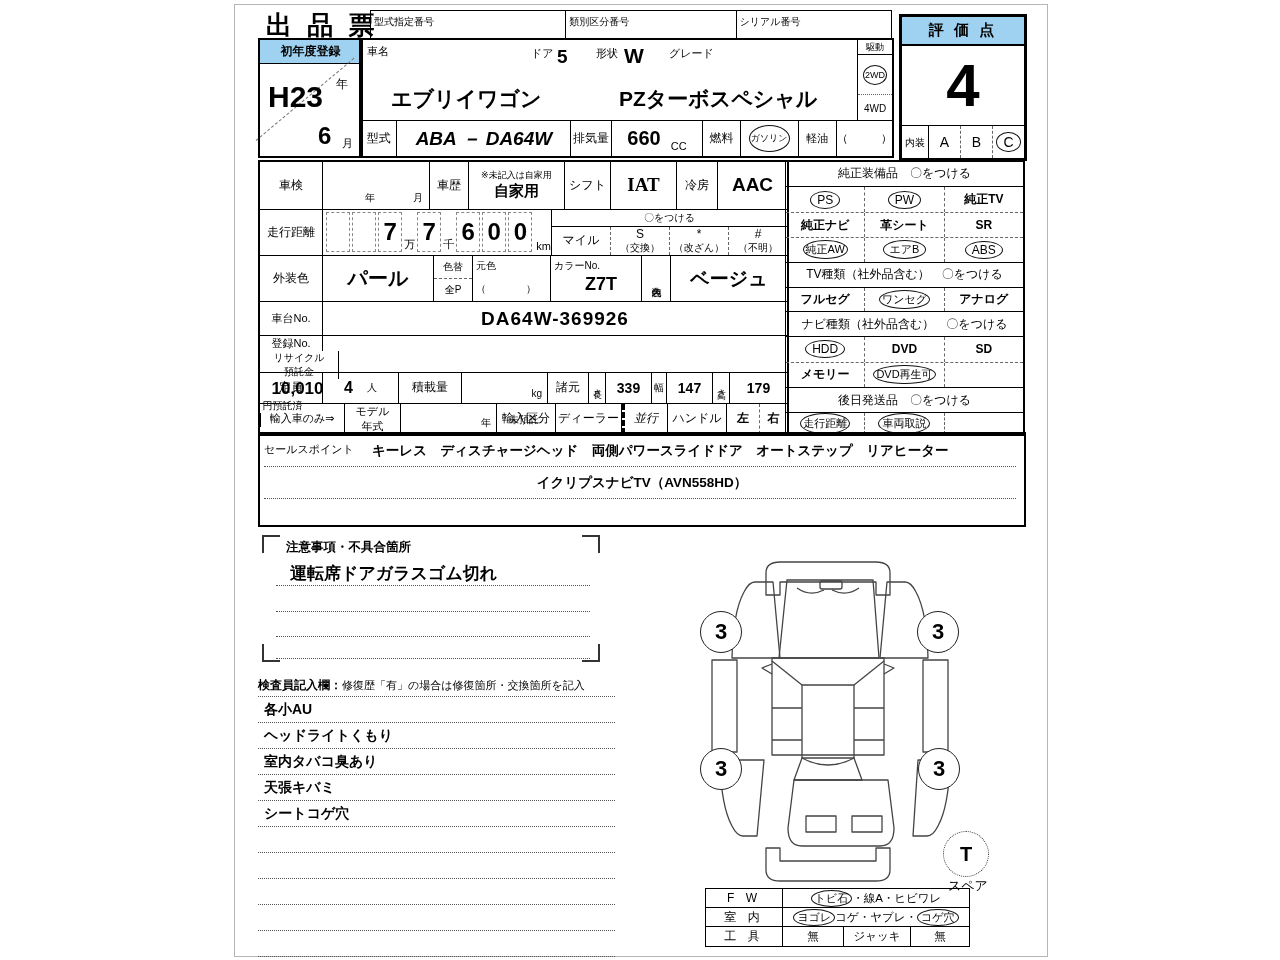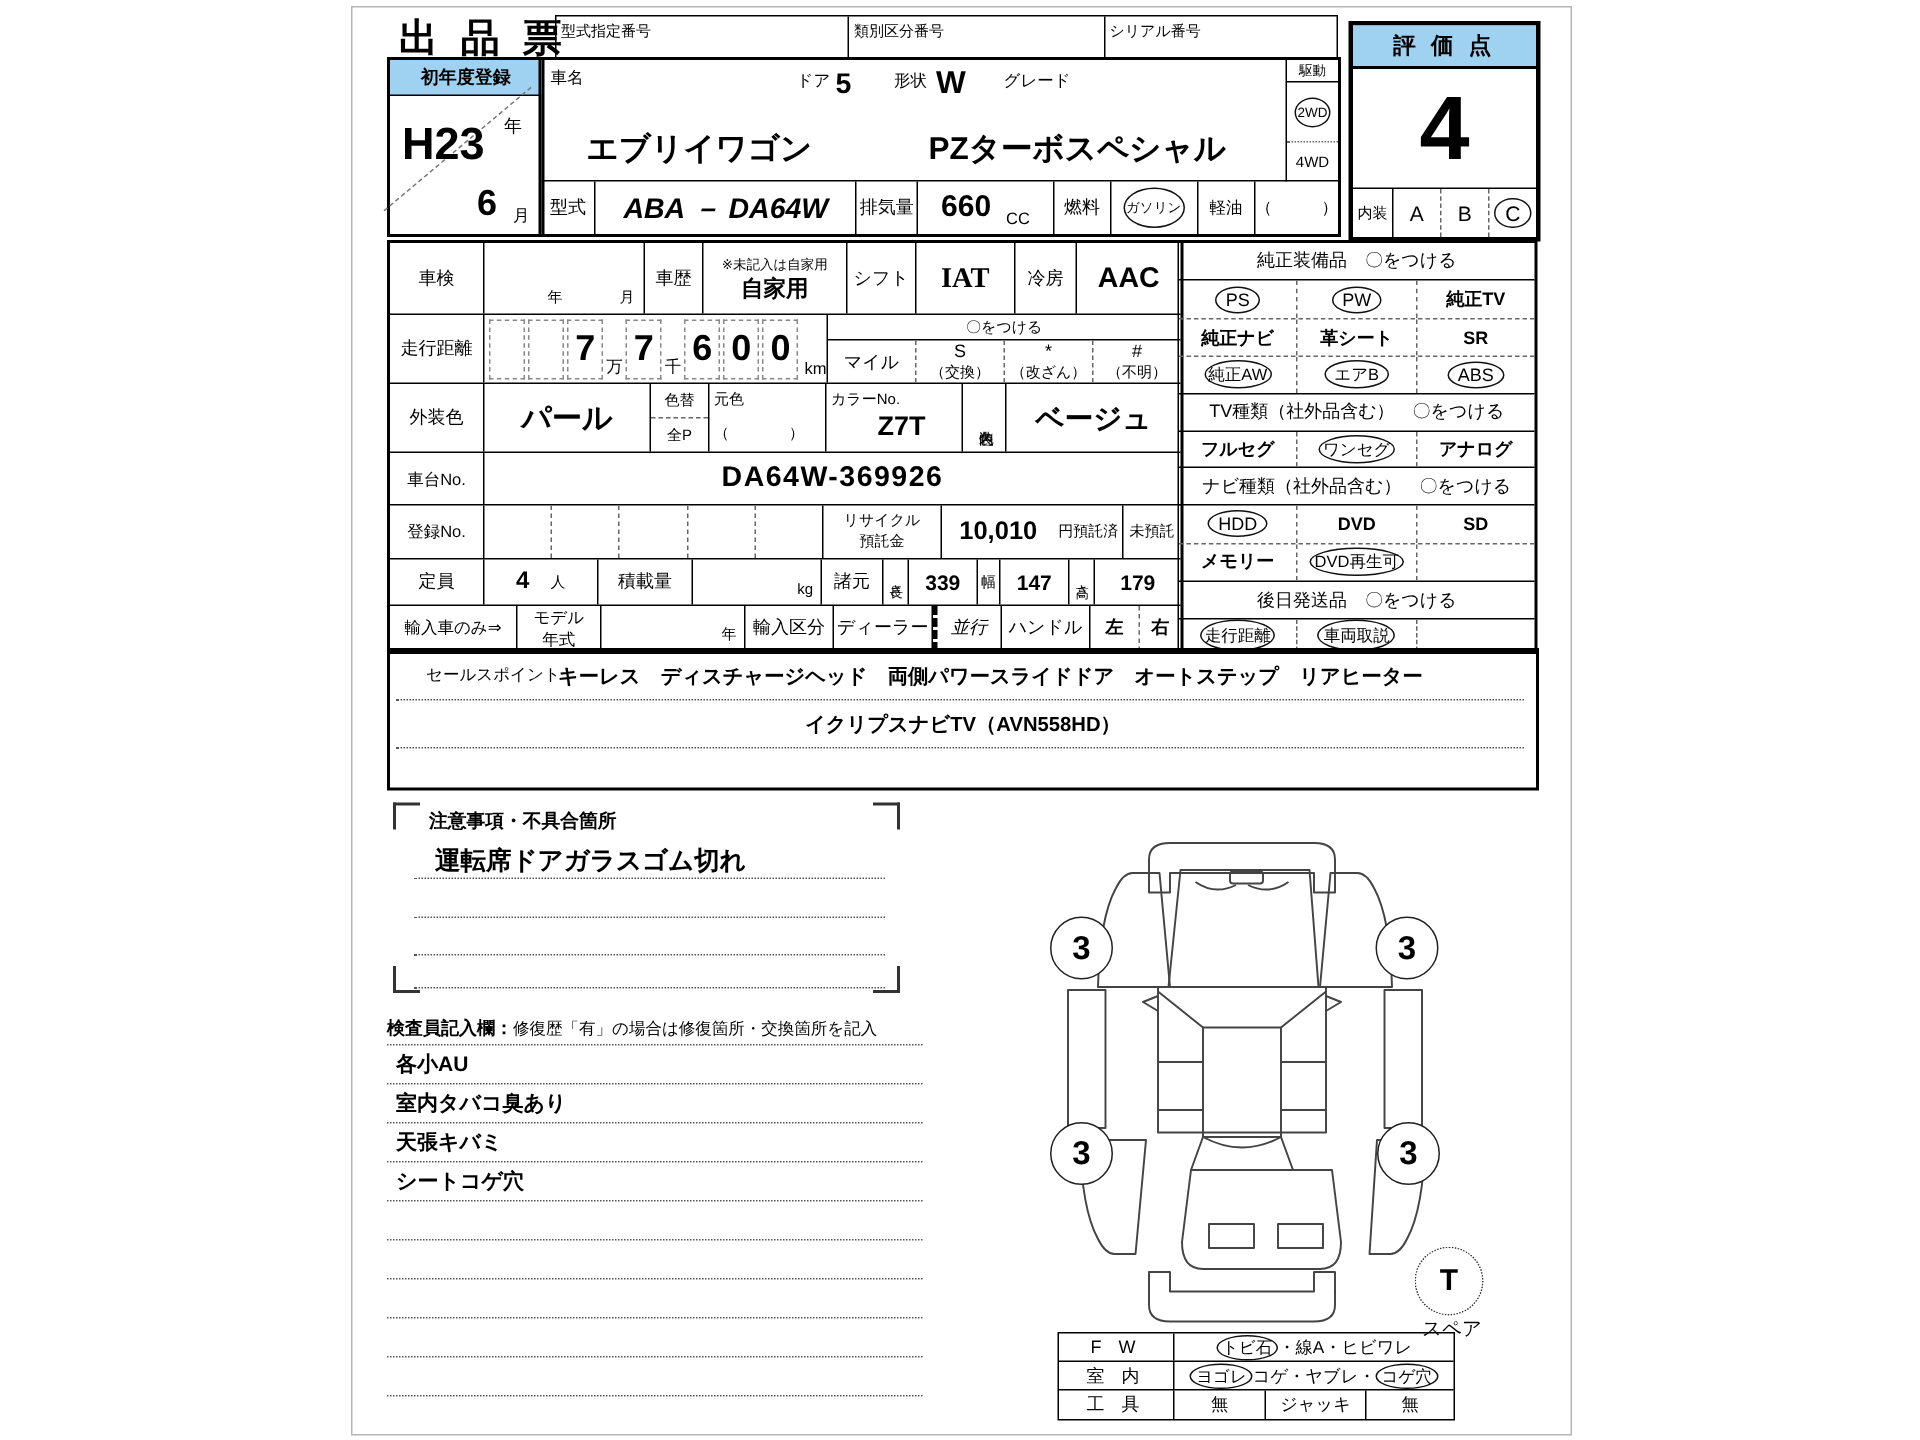--- a/index.html
+++ b/index.html
@@ -180,21 +180,21 @@
       <span class="vtext">内装色</span>
     </div>
     <div class="ctr bold" style="flex:1;font-size:19px;">ベージュ</div>
   </div>
 
   <div class="flex bb" style="height:34px;">
     <div class="ctr br lbl11" style="width:62px;">車台No.</div>
     <div class="ctr bold" style="flex:1;font-size:19px;letter-spacing:1px;">DA64W-369926</div>
   </div>
 
-  <div class="flex bb" style="height:36px;">
+  <div class="flex bb" style="height:36px;flex-direction:column;">
     <div class="ctr br lbl11" style="width:62px;">登録No.</div>
     <div class="flex br" style="width:225px;">
       <div class="brd" style="flex:1;"></div>
       <div class="brd" style="flex:1;"></div>
       <div class="brd" style="flex:1;"></div>
       <div class="brd" style="flex:1;"></div>
       <div style="flex:1;"></div>
     </div>
     <div class="col ctr br" style="width:78px;">
       <span class="lbl">リサイクル</span>
@@ -302,21 +302,21 @@
         <span class="circ" style="font-size:11px;padding:2px 2px;">走行距離</span>
       </div>
     <div class="rcell brd">
         <span class="circ" style="font-size:11px;padding:2px 3px;">車両取説</span>
       </div>
     <div class="rcell"></div>
   </div>
 </div>
 
 <div class="abs" style="left:258px;top:432px;width:764px;height:91px;border:2px solid #000;">
-  <span class="abs lbl11" style="left:24px;top:8px;">セールスポイント</span>
+  <span class="abs lbl11" style="left:4px;top:8px;">セールスポイント</span>
   <span class="abs bold" style="left:112px;top:8px;font-size:13.5px;">キーレス　ディスチャージヘッド　両側パワースライドドア　オートステップ　リアヒーター</span>
   <div class="abs dotline" style="left:4px;top:32px;width:752px;"></div>
   <div class="abs ctr bold" style="left:0;top:40px;width:100%;font-size:13.5px;justify-content:center;display:flex;">イクリプスナビTV（AVN558HD）</div>
   <div class="abs dotline" style="left:4px;top:64px;width:752px;"></div>
 </div>
 
 <div class="abs" style="left:262px;top:535px;width:338px;height:127px;">
   <div class="corner c-tl"></div>
   <div class="corner c-tr"></div>
   <div class="corner c-bl"></div>
@@ -328,20 +328,21 @@
   <div class="abs dotline" style="left:14px;top:101px;width:314px;"></div>
   <div class="abs dotline" style="left:14px;top:123px;width:314px;"></div>
 </div>
 
 <div class="abs" style="left:258px;top:674px;width:357px;">
   <div style="height:22px;border-bottom:1.4px dotted #555;display:flex;align-items:center;">
     <span class="bold" style="font-size:12px;">検査員記入欄：</span>
     <span style="font-size:11px;">修復歴「有」の場合は修復箇所・交換箇所を記入</span>
   </div>
   <div class="insline">各小AU</div>
+  <div class="insline">ヘッドライトくもり</div>
   <div class="insline">室内タバコ臭あり</div>
   <div class="insline">天張キバミ</div>
   <div class="insline">シートコゲ穴</div>
   <div class="insline"></div>
   <div class="insline"></div>
   <div class="insline"></div>
   <div class="insline"></div>
   <div class="insline"></div>
 </div>
 

